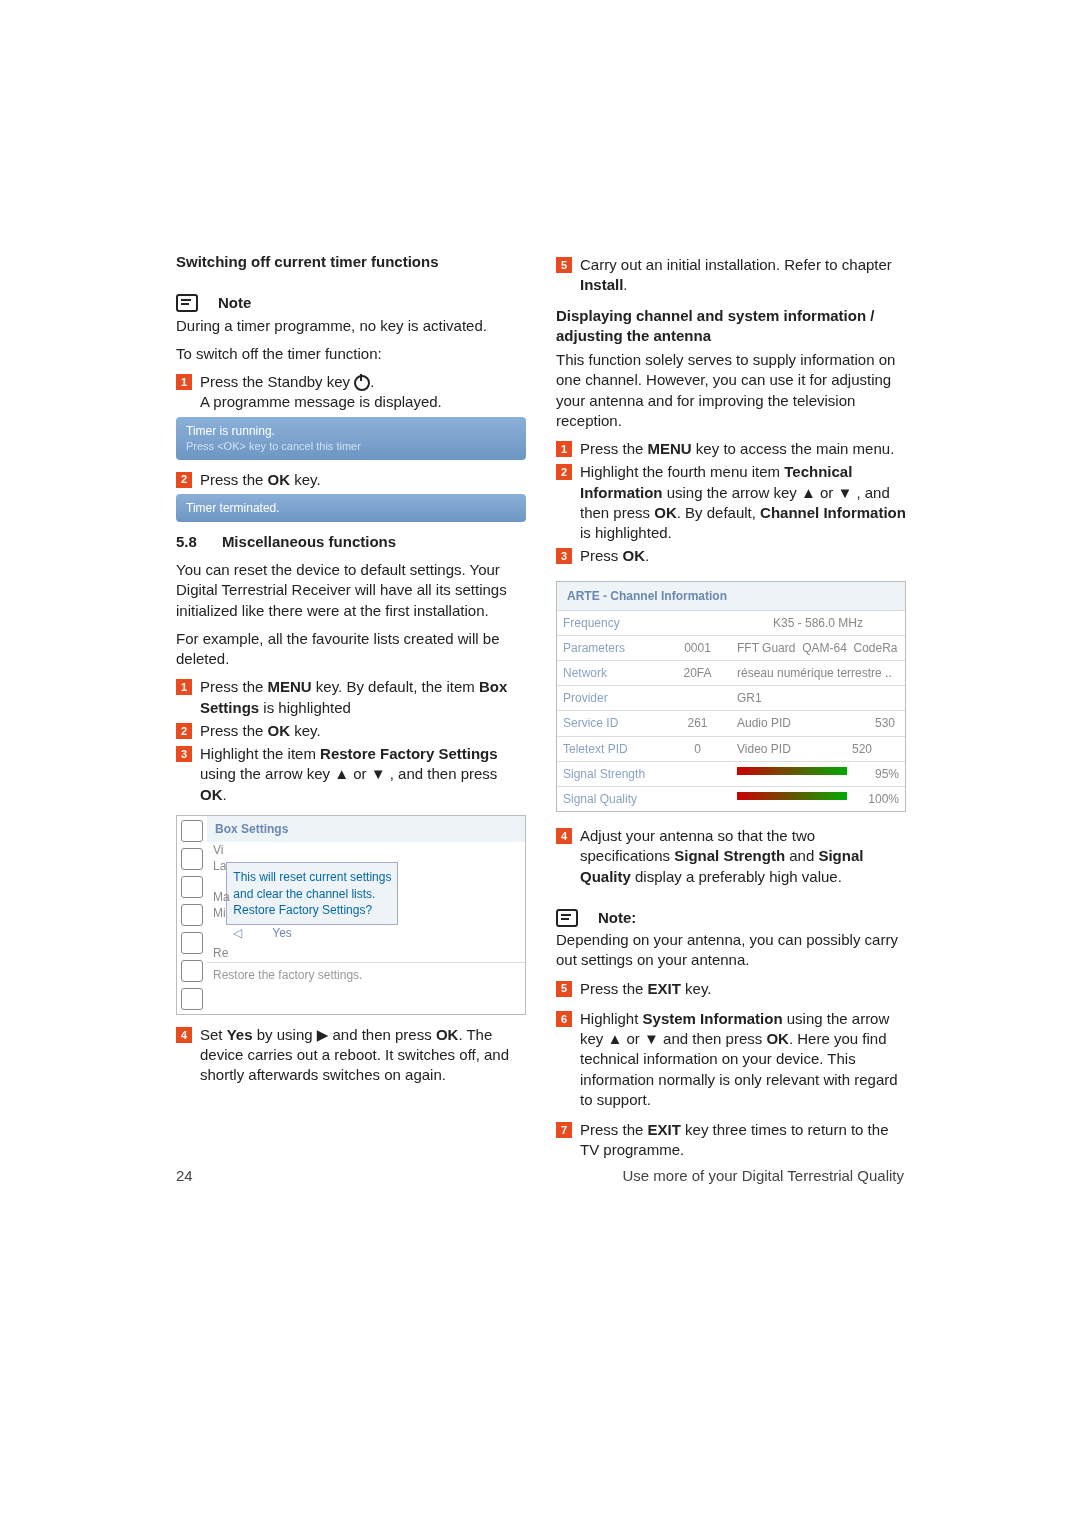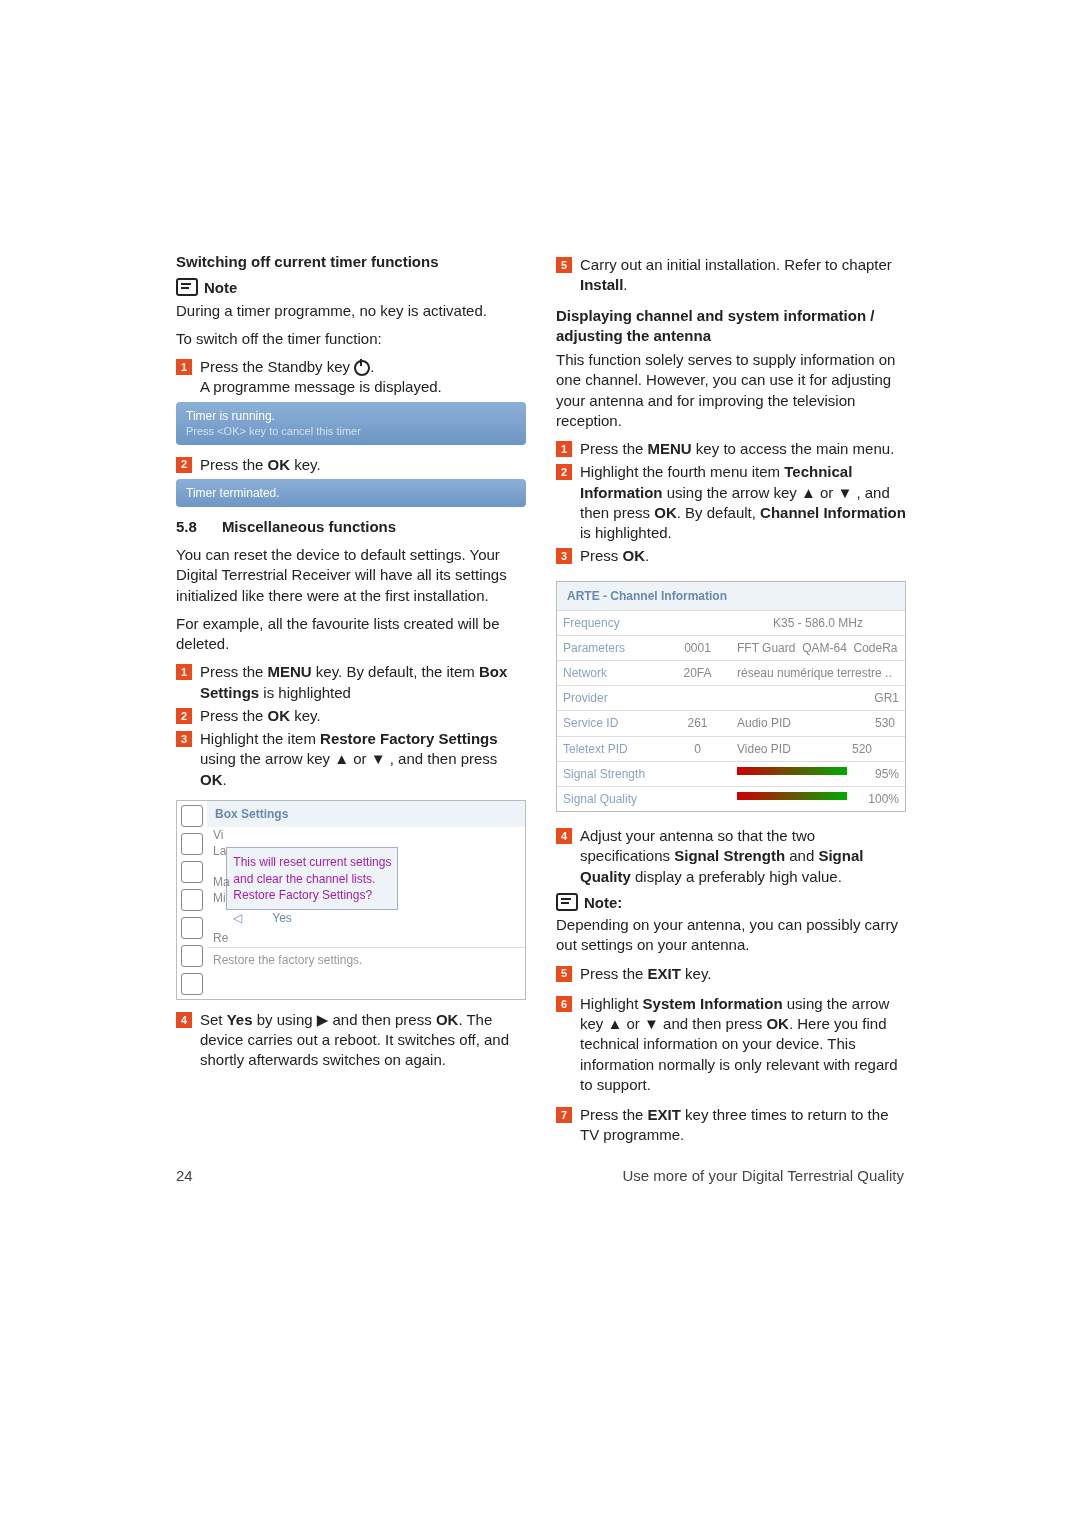--- a/index.html
+++ b/index.html
@@ -1,19 +1,19 @@
 <!DOCTYPE html>
 <html><head>
 <meta charset="utf-8">
 <style>
 body{margin:0;padding:0;font-family:Arial,Helvetica,sans-serif;background:#fff;width:1080px;height:1528px;position:relative}
 .page{position:absolute;left:176px;top:252px;width:730px;display:flex;gap:30px}
 .col{width:350px;font-size:15px;line-height:1.35;color:#222}
 h4{font-size:15px;font-weight:bold;margin:0 0 4px 0}
-.note-head{display:flex;align-items:flex-start;gap:6px;margin:6px 0 2px 0}
+.note-head{display:flex;align-items:center;gap:20px;margin:21px 0 2px 0}
 .note-icon{width:18px;height:14px;border:2px solid #222;border-radius:3px;position:relative;display:inline-block}
 .note-icon:before{content:"";position:absolute;left:3px;top:3px;width:10px;height:2px;background:#222}
 .note-icon:after{content:"";position:absolute;left:3px;top:7px;width:8px;height:2px;background:#222}
 p{margin:0 0 8px 0}
 .step{display:flex;gap:8px;margin:3px 0}
 .num{background:#e84b1e;color:#fff;width:16px;height:16px;font-size:11px;font-weight:bold;display:inline-flex;align-items:center;justify-content:center;flex-shrink:0;margin-top:2px}
 .step-text{flex:1}
 .msgbox{background:linear-gradient(#8bb0d8,#6e96c4);color:#fff;font-size:12px;padding:6px 10px;margin:4px 0 10px 0;border-radius:4px}
 .msgbox .l2{color:#d0e0f0;font-size:11px}
 .chinfo{border:1px solid #bbb;margin:14px 0;font-size:12px}
@@ -21,21 +21,21 @@
 .chrow{display:flex;border-top:1px solid #ddd}
 .chrow>div{padding:4px 6px;color:#888}
 .chrow .lab{width:95px;color:#8aa3c4}
 .chrow .c1{width:55px;text-align:center}
 .box-settings{border:1px solid #bbb;margin:10px 0;display:flex;font-size:12px}
 .bs-icons{width:30px;background:#fff;display:flex;flex-direction:column;align-items:center;padding:4px 0;gap:6px}
 .bs-icon{width:20px;height:20px;border:1.5px solid #888;border-radius:3px}
 .bs-body{flex:1}
 .bs-title{background:#eef3f8;color:#6a88b0;font-weight:bold;padding:5px 8px}
 .bs-inner{padding:0 6px;color:#888}
-.bs-pop{background:#eef3f8;border:1px solid #aac;padding:6px;margin:4px 0;color:#a21caf}
+.bs-pop{background:#eef3f8;border:1px solid #aac;padding:6px;margin:4px 0;color:#0369a1}
 .bs-btns{display:flex;gap:30px;padding:4px 20px;color:#6a88b0}
 .bs-foot{border-top:1px solid #ddd;padding:4px 6px;color:#999}
 .sigbar{height:10px;display:flex;align-items:center;gap:4px}
 .sigbar .bar{height:8px;background:linear-gradient(90deg,#c00,#0a0);flex:1}
 .page-num{position:absolute;left:176px;top:1167px;font-size:15px;color:#444}
 .footer-r{position:absolute;right:176px;top:1167px;font-size:15px;color:#444}
 .power-icon{display:inline-block;width:12px;height:12px;border:2px solid #222;border-radius:50%;position:relative;vertical-align:middle}
 .power-icon:after{content:"";position:absolute;left:4px;top:-3px;width:2px;height:7px;background:#222}
 </style>
 </head>
@@ -154,21 +154,21 @@
           <div style="flex:1"><span>FFT Guard</span>&nbsp;&nbsp;<span>QAM-64</span>&nbsp;&nbsp;<span>CodeRa</span></div>
         </div>
 <div class="chrow">
           <div class="lab">Network</div>
           <div class="c1">20FA</div>
           <div style="flex:1">réseau numérique terrestre ..</div>
         </div>
 <div class="chrow">
           <div class="lab">Provider</div>
           <div class="c1"></div>
-          <div style="flex:1;text-align:right">GR1</div>
+          <div style="flex:1;text-align:left">GR1</div>
         </div>
 <div class="chrow">
           <div class="lab">Service ID</div>
           <div class="c1">261</div>
           <div style="width:80px">Audio PID</div>
           <div style="flex:1;text-align:right;padding-right:10px">530</div>
         </div>
 <div class="chrow">
           <div class="lab">Teletext PID</div>
           <div class="c1">0</div>

